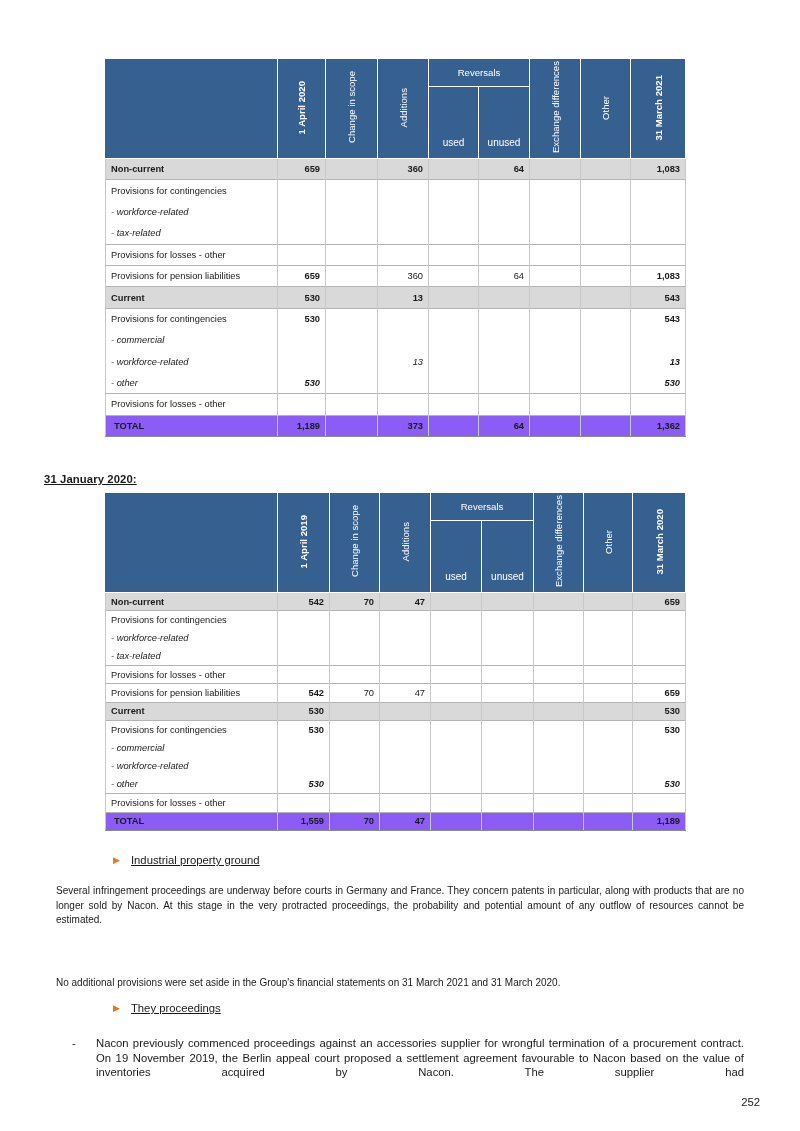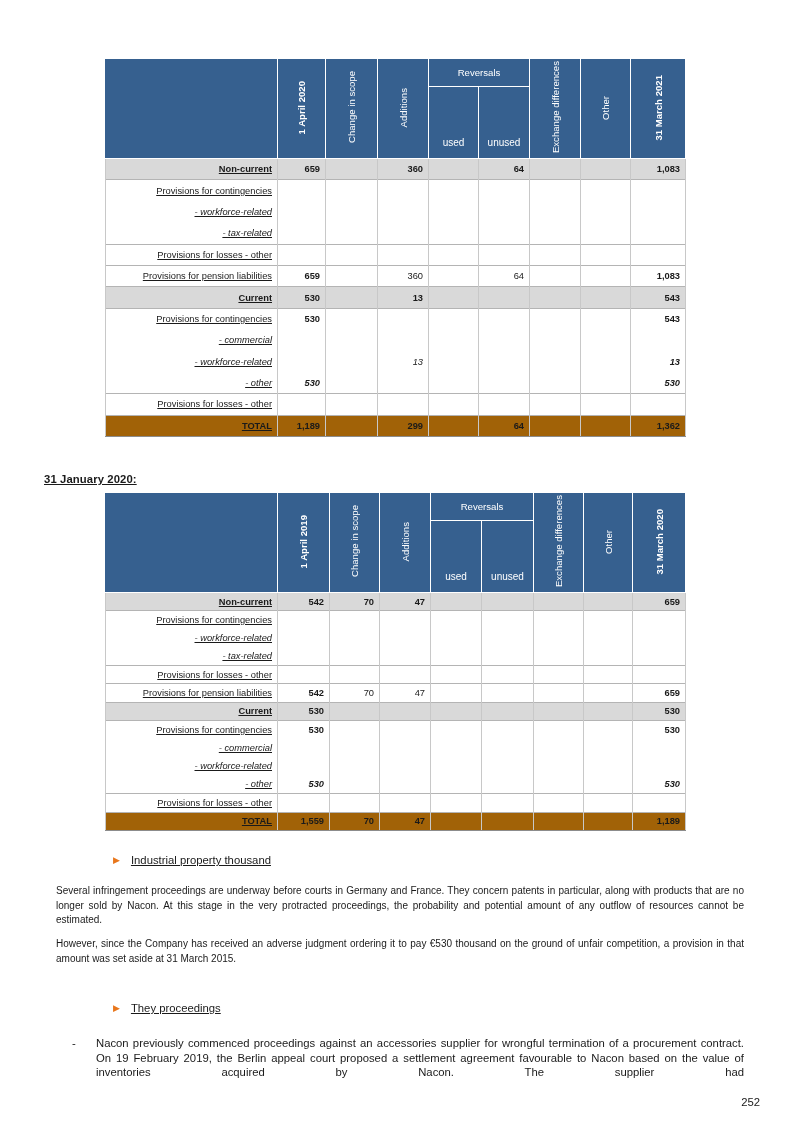--- a/index.html
+++ b/index.html
@@ -48,30 +48,30 @@
   .hdr-sub { font-size: 10px; }
 
   
   .prov-table tbody td {
     border-left: 1px solid #c8c8c8;
     border-right: 1px solid #c8c8c8;
     padding: 0 5px;
     height: 21px;
     vertical-align: middle;
   }
-  .lab { text-align: right; text-decoration: underline; }
+  .lab { text-align: left; }
   .num { text-align: right; }
 
   tr.rowline > td { border-top: 1px solid #b4b4b4; }
   tr.shade > td { background: #d9d9d9; }
   tr.shade .lab, tr.shade .num { font-weight: bold; }
   tr.totalrow > td {
     border-top: 1px solid #b4b4b4;
     border-bottom: 1px solid #8c8c8c;
-    background: #a16207;
+    background: #8b5cf6;
     padding-left: 8px;
   }
   tr.totalrow .lab, tr.totalrow .num { font-weight: bold; }
 
   .it { font-style: italic; }
   .bold { font-weight: bold; }
   .bi { font-style: italic; font-weight: bold; }
 
   
   #table-2021-wrap { position: absolute; left: 105px; top: 58px; }
@@ -331,21 +331,21 @@
             <td class="num"></td>
             <td class="num"></td>
             <td class="num"></td>
             <td class="num"></td>
             <td class="num"></td>
           </tr>
           <tr class="totalrow">
             <td class="lab">TOTAL</td>
             <td class="num">1,189</td>
             <td class="num"></td>
-            <td class="num">299</td>
+            <td class="num">373</td>
             <td class="num"></td>
             <td class="num">64</td>
             <td class="num"></td>
             <td class="num"></td>
             <td class="num">1,362</td>
           </tr>
         </tbody>
     </table>
   </div>
 
@@ -535,37 +535,37 @@
             <td class="num"></td>
             <td class="num"></td>
             <td class="num">1,189</td>
           </tr>
         </tbody>
     </table>
   </div>
 
   <div class="arrow-item" style="left:113px; top:853px;">
     <span class="arrow-glyph">▶</span>
-    <span class="arrow-label">Industrial property thousand</span>
+    <span class="arrow-label">Industrial property ground</span>
   </div>
 
   <div class="prose" style="top:884px;">
     <p class="para lastline-natural">Several infringement proceedings are underway before courts in Germany and France. They concern patents in particular, along with products that are no longer sold by Nacon. At this stage in the very protracted proceedings, the probability and potential amount of any outflow of resources cannot be estimated.</p>
   </div>
 
-  <div class="prose" style="top:937px;">
-    <p class="para lastline-natural">However, since the Company has received an adverse judgment ordering it to pay €530 thousand on the ground of unfair competition, a provision in that amount was set aside at 31 March 2015.</p>
-  </div>
-
+
+  <div class="prose" style="top:976px;">
+    <p class="para lastline-natural">No additional provisions were set aside in the Group's financial statements on 31 March 2021 and 31 March 2020.</p>
+  </div>
 
   <div class="arrow-item" style="left:113px; top:1001px;">
     <span class="arrow-glyph">▶</span>
     <span class="arrow-label">They proceedings</span>
   </div>
 
   <div class="dash-item" style="top:1036px;">
     <span class="dash-glyph">-</span>
-    <span class="dash-body">Nacon previously commenced proceedings against an accessories supplier for wrongful termination of a procurement contract. On 19 February 2019, the Berlin appeal court proposed a settlement agreement favourable to Nacon based on the value of inventories acquired by Nacon. The supplier had</span>
+    <span class="dash-body">Nacon previously commenced proceedings against an accessories supplier for wrongful termination of a procurement contract. On 19 November 2019, the Berlin appeal court proposed a settlement agreement favourable to Nacon based on the value of inventories acquired by Nacon. The supplier had</span>
   </div>
 
   <div class="page-number">252</div>
 
 </div>
 
 </body></html>

